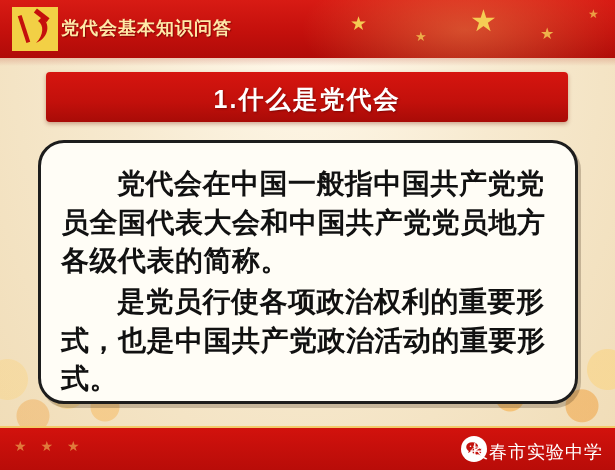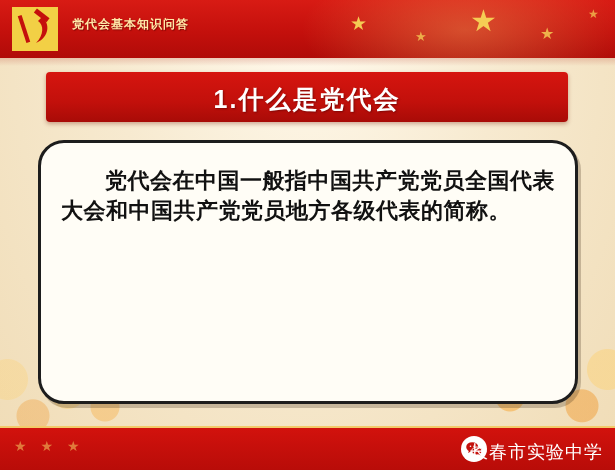--- a/index.html
+++ b/index.html
@@ -34,24 +34,24 @@
     top: 7px;
     width: 46px;
     height: 44px;
     background: #f2d045;
     border-radius: 4px;
     box-shadow: inset 0 0 0 2px #e8bd2e;
   }
   .header-emblem svg { display: block; }
   .header-title {
     position: absolute;
-    left: 72px;
+    left: 61px;
     top: 16px;
     color: #ffe9a8;
-    font-size: 12px;
+    font-size: 18px;
     font-weight: bold;
     letter-spacing: 1px;
     text-shadow: 1px 1px 1px rgba(90,0,0,0.6);
   }
   .hdr-star {
     position: absolute;
     color: #f7d457;
     opacity: 0.95;
     line-height: 1;
   }
@@ -128,21 +128,21 @@
     height: 264px;
     background: #fffdf6;
     border: 3px solid #1d1d1d;
     border-radius: 26px;
     box-shadow: 3px 4px 0 rgba(60,40,20,0.25);
     box-sizing: border-box;
     padding: 22px 20px 10px 20px;
   }
   .para {
     color: #111111;
-    font-size: 22px;
+    font-size: 28px;
     line-height: 1.38;
     font-weight: bold;
     text-indent: 2em;
     margin: 0 0 2px 0;
     letter-spacing: 0.5px;
     font-family: "DejaVu Serif", "Liberation Serif", serif;
   }
 
   
   .footer {
@@ -212,20 +212,21 @@
     <div class="corner-flower"></div>
     <div class="corner-flower left"></div>
   </div>
 
   <div class="title-banner">
     <div class="title-banner-text">1.什么是党代会</div>
   </div>
 
   <div class="content-card">
     <p class="para">党代会在中国一般指中国共产党党员全国代表大会和中国共产党党员地方各级代表的简称。</p>
+    <p class="para">是党员行使各项政治权利的重要形式，也是中国共产党政治活动的重要形式。</p>
   </div>
 
   <div class="footer">
     <div class="footer-stars">★★★</div>
     <div class="footer-badge">
       <svg width="18" height="18" viewBox="0 0 18 18" aria-hidden="true">
         <ellipse cx="7.2" cy="7" rx="6" ry="4.8" fill="#c4100c"></ellipse>
         <polygon points="4,10.5 3,13 6,11.4" fill="#c4100c"></polygon>
         <ellipse cx="11.8" cy="11" rx="5" ry="4" fill="#c4100c" stroke="#ffffff" stroke-width="1"></ellipse>
         <polygon points="15,13.6 16,15.6 13.4,14.6" fill="#c4100c"></polygon>

